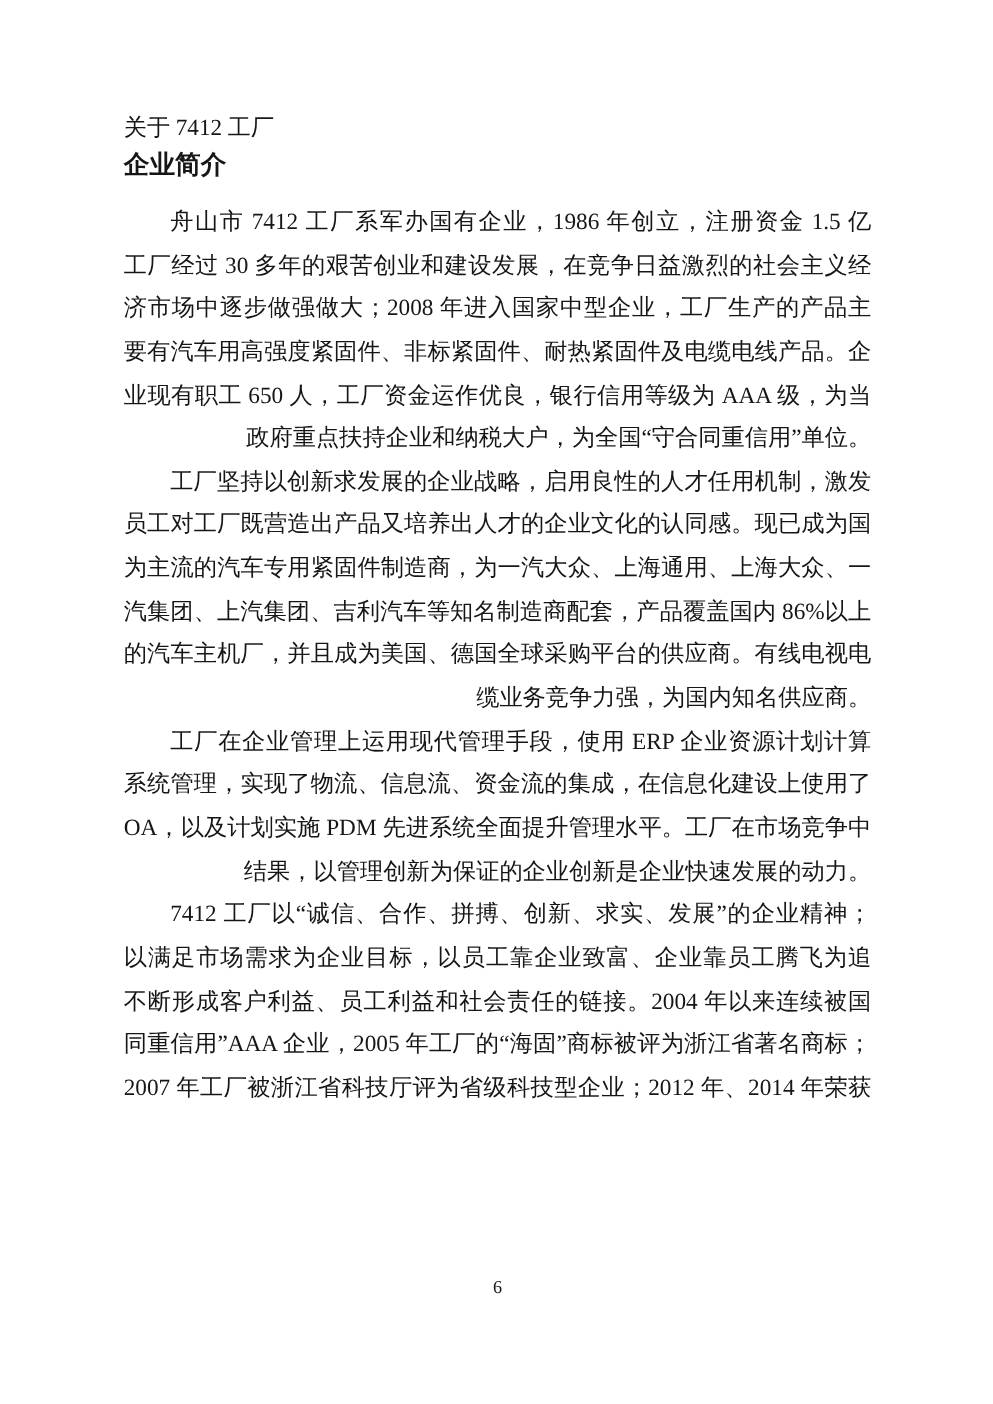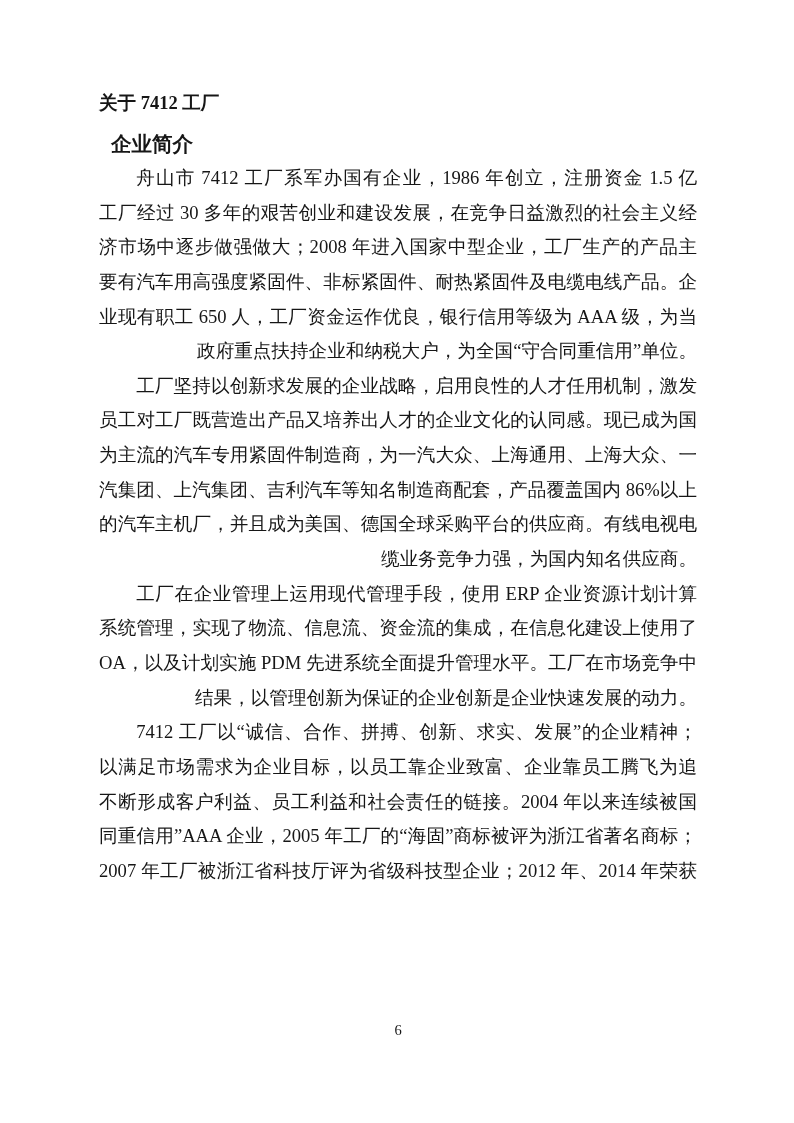--- a/index.html
+++ b/index.html
@@ -23,29 +23,29 @@
     width: 598px;
     height: 1123px;
   }
   .doc-header {
     position: absolute;
     top: 90px;
     left: 0;
     width: 100%;
     font-size: 18.5px;
     line-height: 26px;
-    font-weight: bold;
+    font-weight: normal;
     white-space: nowrap;
   }
   .doc-heading {
     position: absolute;
     top: 117px;
     left: 0;
     width: 100%;
-    margin: 12px;
+    margin: 0;
     font-size: 20.5px;
     line-height: 31px;
     font-weight: bold;
     white-space: nowrap;
   }
   .doc-body {
     position: absolute;
     top: 161px;
     left: 0;
     width: 598px;

